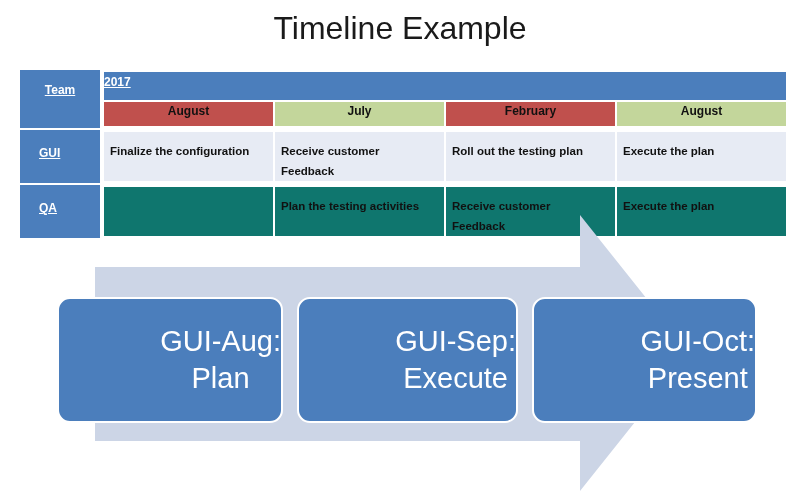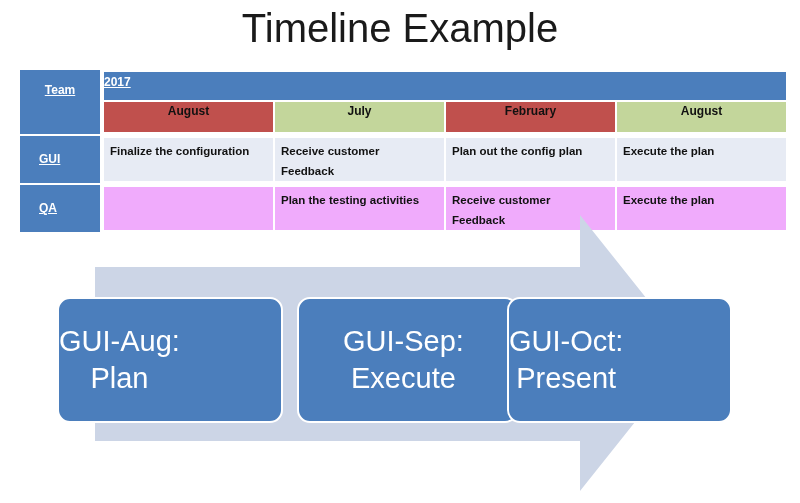--- a/index.html
+++ b/index.html
@@ -17,21 +17,21 @@
   }
 
   
   #page-title {
     position: absolute;
     left: 0;
     top: 2px;
     width: 800px;
     text-align: center;
     font-family: "Liberation Sans", sans-serif;
-    font-size: 40px;
+    font-size: 32px;
     font-weight: 400;
     color: #1a1a1a;
     letter-spacing: 0px;
     line-height: 52px;
     white-space: nowrap;
   }
 
   
   #timeline-table {
     position: absolute;
@@ -73,43 +73,44 @@
     color: #ffffff;
     font-weight: bold;
     font-size: 12px;
     text-align: left;
     text-decoration: underline;
     height: 28px;
     line-height: 20px;
   }
 
   .month-cell {
-    height: 30px;
+    height: 24px;
     line-height: 18px;
     text-align: center;
     font-weight: bold;
     font-size: 12px;
     color: #111111;
   }
   .month-red   { background: #c0504d; }
   .month-green { background: #c3d69b; }
 
   .task-cell {
     font-weight: bold;
     font-size: 11.5px;
     color: #111111;
     line-height: 20px;
   }
   .task-cell .inner {
     display: block;
     padding: 3px 6px 0 6px;
     white-space: pre-line;
+    margin-top: 6px;
   }
   .row-gui .task-cell { background: #e7ebf4; }
-  .row-qa  .task-cell { background: #f0abfc; }
+  .row-qa  .task-cell { background: #0f766e; }
 
   .sub-table {
     width: 100%;
     border-collapse: separate;
     border-spacing: 2px;
     table-layout: fixed;
   }
   .sub-table td { padding: 0; }
 
   
@@ -130,32 +131,32 @@
   .process-box {
     position: absolute;
     top: 92px;
     height: 126px;
     background: #4b7ebc;
     border: 2.5px solid #ffffff;
     border-radius: 13px;
     box-sizing: border-box;
     display: flex;
     align-items: center;
-    justify-content: flex-start;
+    justify-content: flex-end;
     color: #ffffff;
     font-family: "Liberation Sans", sans-serif;
     font-size: 29px;
     font-weight: 400;
     line-height: 37px;
     text-align: center;
     white-space: pre-line;
   }
   #process-box-1 { left: 57px;  width: 226px; }
   #process-box-2 { left: 297px; width: 221px; padding-left: 44px; }
-  #process-box-3 { left: 507px; width: 225px; }
+  #process-box-3 { left: 532px; width: 225px; }
 </style>
 </head>
 <body>
 
 <div id="page-title">Timeline Example</div>
 
 <table id="timeline-table">
   <tbody>
     <tr>
       <td class="team-cell team-head" rowspan="1">
@@ -187,21 +188,21 @@
           <tbody>
             <tr>
               <td class="task-cell">
                 <span class="inner">Finalize the configuration</span>
               </td>
               <td class="task-cell">
                 <span class="inner">Receive customer
  Feedback</span>
               </td>
               <td class="task-cell">
-                <span class="inner">Plan out the config plan</span>
+                <span class="inner">Roll out the testing plan</span>
               </td>
               <td class="task-cell">
                 <span class="inner">Execute the plan</span>
               </td>
             </tr>
           </tbody>
         </table>
       </td>
     </tr>
 

